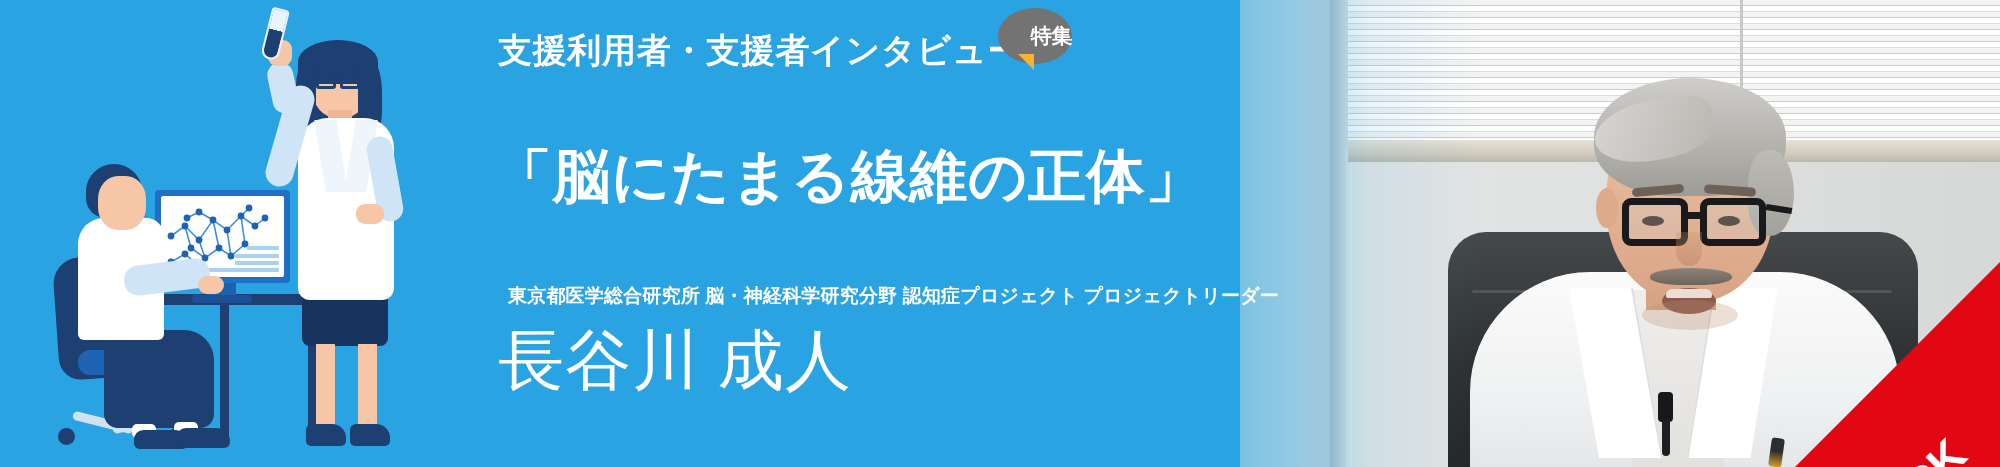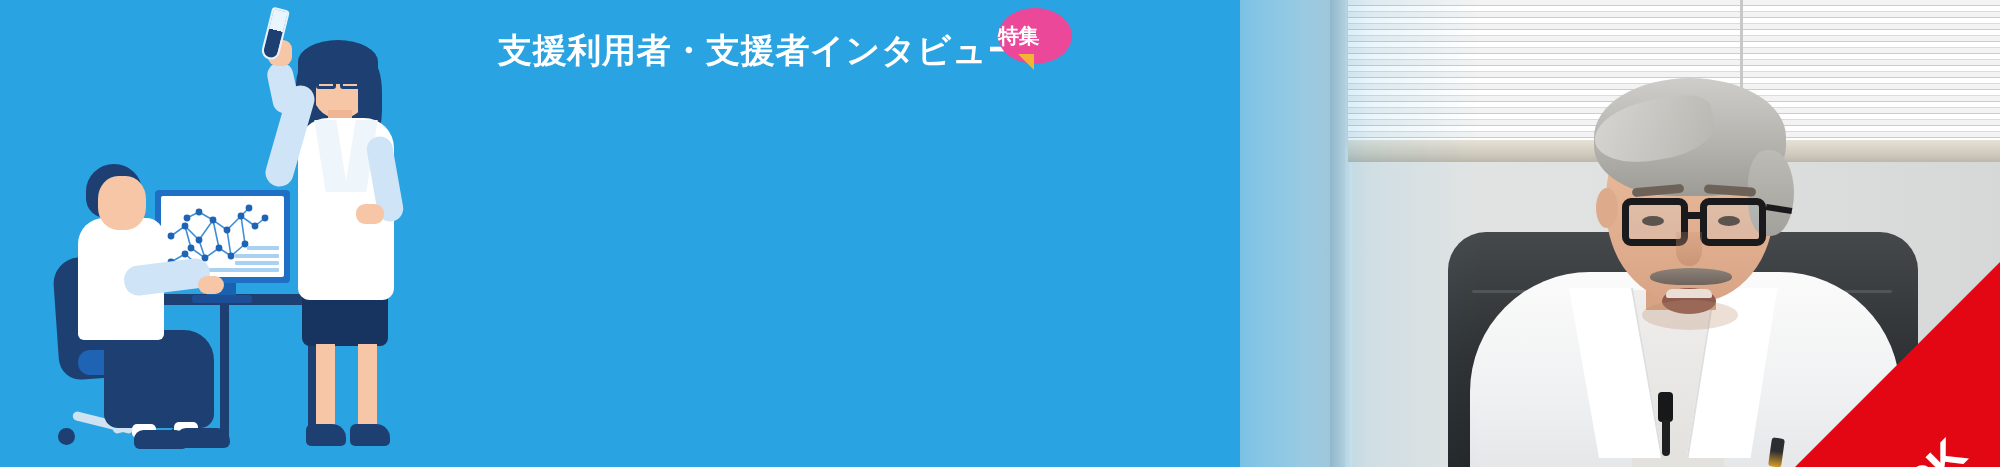--- a/index.html
+++ b/index.html
@@ -358,22 +358,22 @@
   .textcol { position:absolute; top:0; left:498px; width:740px; height:467px; }
 
   .kicker {
     position:absolute; top:28px; left:0;
     font-size:34px; font-weight:700; color:#ffffff;
     letter-spacing:.02em; white-space:nowrap;
   }
   .badge {
     position:absolute; top:8px; left:500px;
     width:74px; height:56px;
-    background:#ec4899; border-radius:50%;
-    display:flex; align-items:center; justify-content:flex-start;
+    background:#737373; border-radius:50%;
+    display:flex; align-items:center; justify-content:flex-end;
   }
   .badge-text {
     font-size:21px; font-weight:700; color:#ffffff; letter-spacing:-.02em;
   }
   .badge-tail {
     position:absolute; top:54px; left:512px;
     width:0; height:0;
     border-left:8px solid transparent;
     border-right:16px solid #f5b333;
     border-bottom:16px solid transparent;
@@ -570,22 +570,25 @@
   <div class="textcol">
 
     <div class="kicker">支援利用者・支援者インタビュー</div>
 
     <div class="badge">
       <span class="badge-text">特集</span>
     </div>
     <div class="badge-tail"></div>
 
 
-
-
+    <div class="maintitle">「脳にたまる線維の正体」</div>
+
+    <div class="affil">東京都医学総合研究所 脳・神経科学研究分野 認知症プロジェクト プロジェクトリーダー</div>
+
+    <div class="person">長谷川 成人</div>
   </div>
 
   <div class="ribbon">
     <div class="ribbon-tri"></div>
     <div class="ribbon-text">CLICK</div>
   </div>
 
 </div>
 
 </body></html>

